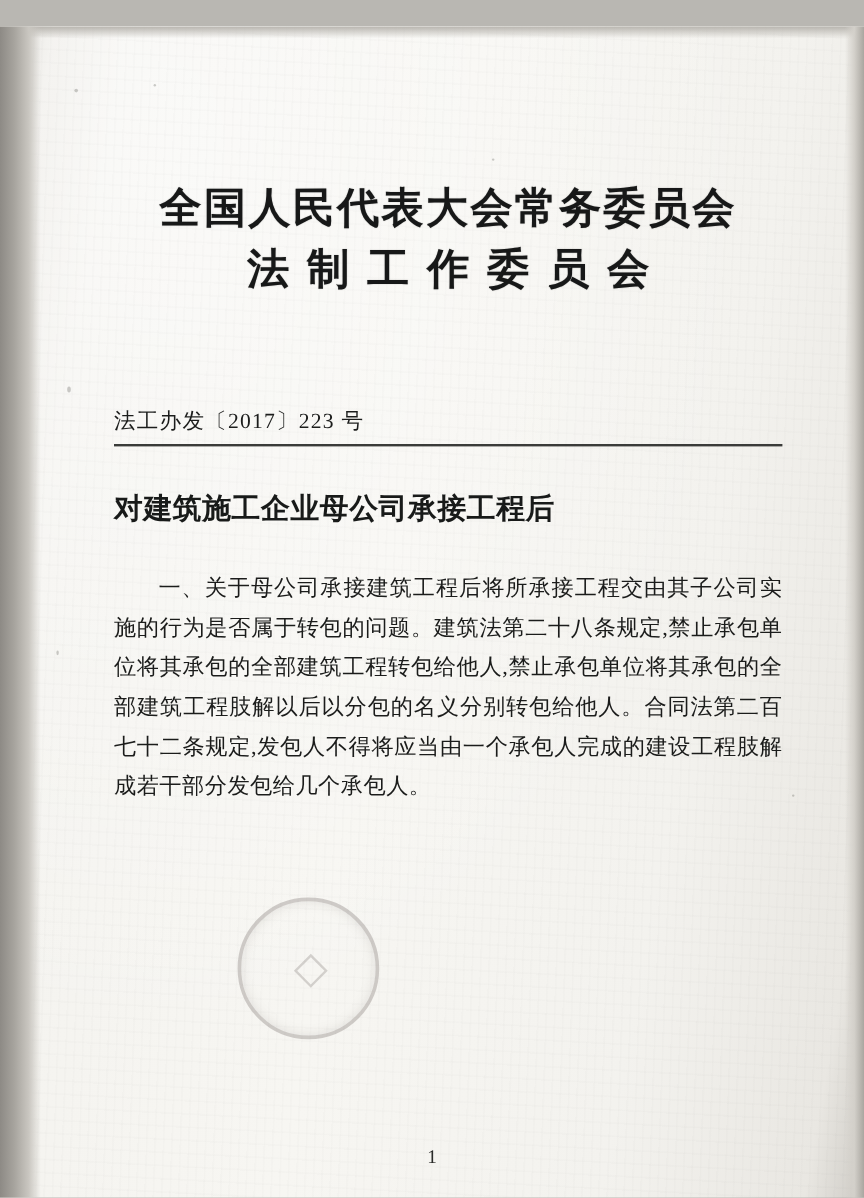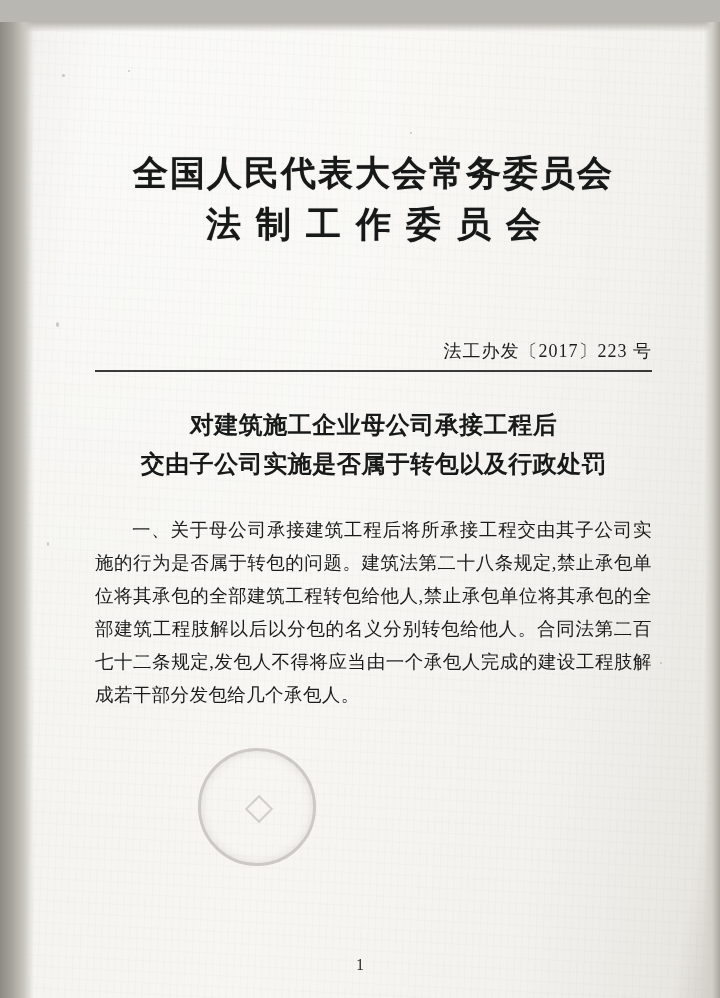--- a/index.html
+++ b/index.html
@@ -100,41 +100,40 @@
     color: #171818;
     line-height: 1.3;
     margin-top: 6px;
     text-shadow: 0 0 1px rgba(0,0,0,0.35);
     text-align: center;
   }
 
   
   .docnum-wrap {
     margin-top: 92px;
-    text-align: right;
+    text-align: left;
     text-decoration: underline;
   }
   .docnum {
     font-size: 18px;
     letter-spacing: 1px;
     color: #1c1d1c;
     display: inline-block;
     padding-bottom: 5px;
   }
   .rule {
     height: 2px;
     background: #3a3b39;
     margin: 2px 0 0 0;
     width: 100%;
   }
 
   
   .title {
     margin-top: 34px;
-    text-align: center;
     font-size: 24px;
     font-weight: bold;
     line-height: 1.62;
     color: #181a19;
     letter-spacing: 0.5px;
   }
   .title div { white-space: nowrap; }
 
   
   .body {
@@ -209,21 +208,20 @@
       <div class="lh-line2">法制工作委员会</div>
     </div>
 
     <div class="docnum-wrap">
       <div class="docnum">法工办发〔2017〕223 号</div>
       <div class="rule"></div>
     </div>
 
     <div class="title">
       <div>对建筑施工企业母公司承接工程后</div>
-      <div>交由子公司实施是否属于转包以及行政处罚</div>
     </div>
 
     <div class="body">
       <p class="para">一、关于母公司承接建筑工程后将所承接工程交由其子公司实施的行为是否属于转包的问题。建筑法第二十八条规定,禁止承包单位将其承包的全部建筑工程转包给他人,禁止承包单位将其承包的全部建筑工程肢解以后以分包的名义分别转包给他人。合同法第二百七十二条规定,发包人不得将应当由一个承包人完成的建设工程肢解成若干部分发包给几个承包人。</p>
     </div>
 
   </div>
 
   <div class="pageno">1</div>
 </div>

